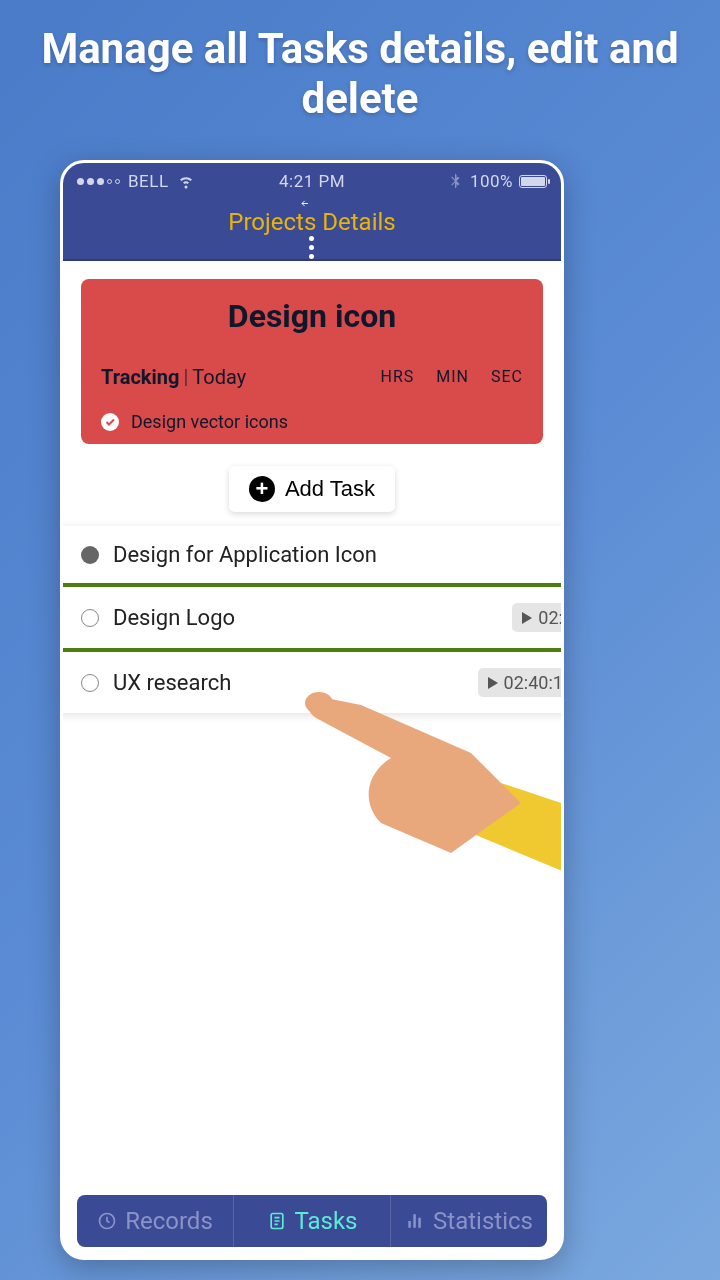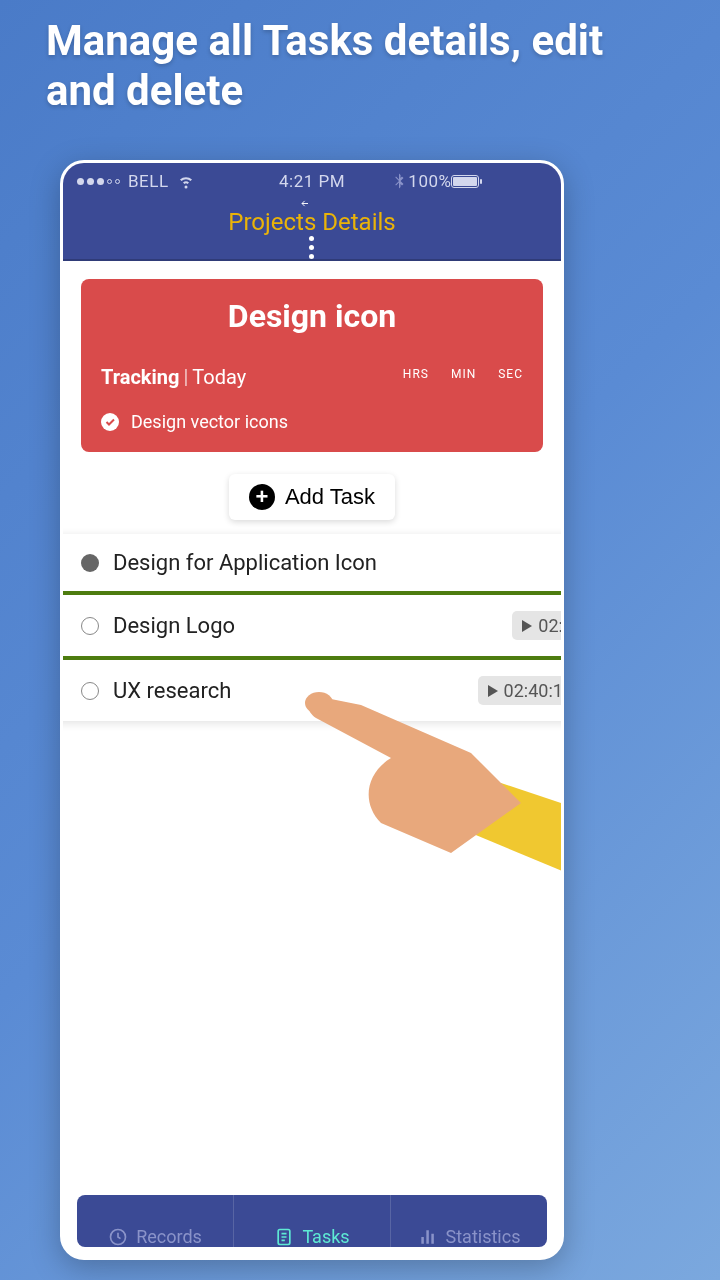--- a/index.html
+++ b/index.html
@@ -3,70 +3,69 @@
 <meta charset="utf-8">
 <style>
   * { box-sizing: border-box; margin: 0; padding: 0; }
   body {
     font-family: -apple-system, BlinkMacSystemFont, "Segoe UI", Roboto, sans-serif;
     width: 720px; height: 1280px;
     background: linear-gradient(135deg, #4a7bc8 0%, #5a8bd4 50%, #7ba8de 100%);
     overflow: hidden;
   }
   .promo-title {
-    color: #fff; font-weight: 700;
-    font-size: 42px; padding: 16px 40px 0; line-height: 1.2;
+    color: #fff; text-align: center; font-weight: 700;
+    font-size: 42px; padding: 24px 40px 0; line-height: 1.2;
     text-shadow: 0 2px 4px rgba(0,0,0,0.2);
-    margin-left: 6px;
   }
   .phone {
     position: absolute; left: 60px; top: 160px;
     width: 504px; height: 1100px;
     background: #fff; border-radius: 24px;
     overflow: hidden; border: 3px solid #fff;
     box-shadow: 0 8px 30px rgba(0,0,0,0.25);
   }
   .status-bar {
     height: 36px; background: #3b4a95; color: #d3d7ed;
     display: flex; align-items: center; padding: 0 14px;
     font-size: 17px; letter-spacing: 0.5px;
   }
   .status-left { flex: 1; display: flex; align-items: center; gap: 8px; }
   .dots { display: flex; gap: 3px; align-items: center; }
   .dot { width: 7px; height: 7px; border-radius: 50%; background: #d3d7ed; }
   .dot.empty { background: transparent; border: 1px solid #d3d7ed; width: 5px; height: 5px; }
   .wifi-icon, .bt-icon { width: 18px; height: 18px; }
   .status-center { flex: 1; text-align: center; }
-  .status-right { flex: 1; display: flex; justify-content: flex-start; align-items: center; }
+  .status-right { flex: 1; display: flex; justify-content: flex-end; align-items: center; gap: 6px; }
   .battery { width: 28px; height: 13px; border: 1.5px solid #d3d7ed; border-radius: 3px; position: relative; }
   .battery::after { content: ""; position: absolute; right: -4px; top: 3px; width: 2px; height: 5px; background: #d3d7ed; border-radius: 1px;}
   .battery::before { content: ""; position: absolute; left: 1px; top: 1px; bottom: 1px; right: 1px; background: #d3d7ed; border-radius: 1px;}
   .app-bar {
     height: 62px; background: #3b4a95; color: #eab308;
     display: flex; align-items: center; padding: 0 18px;
     border-bottom: 2px solid #2f3b78;
     flex-direction: column;
   }
   .back-arrow { width: 26px; height: 26px; margin-right: 14px; }
   .app-title { font-size: 24px; font-weight: 400; flex: 1; }
   .menu-dots { width: 6px; display: flex; flex-direction: column; gap: 4px; padding-right: 2px;}
   .menu-dots span { width: 5px; height: 5px; border-radius: 50%; background: #fff; }
   .content { background: #fff; height: calc(100% - 36px - 62px - 60px); overflow: hidden; }
   .card {
-    margin: 18px; background: #d94b4b; color: #ffffff;
-    border-radius: 8px; padding: 18px 20px 20px;
+    margin: 18px; background: #d94b4b; color: #0f172a;
+    border-radius: 8px; padding: 18px 20px 12px;
   }
   .card-title { font-size: 32px; font-weight: 700; text-align: center; margin-bottom: 30px; }
   .card-row { display: flex; justify-content: space-between; align-items: flex-start; }
   .track-left { font-size: 20px; }
   .track-left b { font-weight: 700; }
   .sep { opacity: 0.7; margin: 0 4px; }
   .timer { text-align: right; }
   .timer-digits { font-size: 30px; font-weight: 800; letter-spacing: 1px; }
-  .timer-labels { display: flex; justify-content: flex-end; gap: 22px; font-size: 12px; margin-top: 2px; letter-spacing: 1px;}
+  .timer-labels { display: flex; justify-content: flex-end; gap: 22px; font-size: 16px; margin-top: 2px; letter-spacing: 1px;}
   .card-sub { margin-top: 22px; display: flex; align-items: center; gap: 12px; font-size: 18px; }
   .check-circle { width: 18px; height: 18px; border-radius: 50%; background: #fff; display: flex; align-items: center; justify-content: center;}
   .check-circle svg { width: 12px; height: 12px; }
   .add-task-wrap { display: flex; justify-content: center; padding: 4px 0 14px; position: relative;}
   .add-task {
     background: #fff; border: none; padding: 10px 20px;
     border-radius: 6px; font-size: 22px; font-weight: 500;
     display: flex; align-items: center; gap: 10px;
     box-shadow: 0 2px 6px rgba(0,0,0,0.15); cursor: pointer;
   }
@@ -93,22 +92,22 @@
   .hand {
     position: absolute; top: 490px; right: -30px;
     width: 320px; height: 260px; z-index: 5;
   }
   .bottom-nav {
     position: absolute; bottom: 10px; left: 14px; right: 14px;
     height: 52px; background: #3b4a95; border-radius: 8px;
     display: flex;
   }
   .nav-item {
-    flex: 1; display: flex; align-items: flex-end; justify-content: center;
-    gap: 8px; color: #8a93c9; font-size: 18px;
+    flex: 1; display: flex; align-items: center; justify-content: center;
+    gap: 8px; color: #8a93c9; font-size: 24px;
     border-right: 1px solid rgba(255,255,255,0.15);
   }
   .nav-item:last-child { border-right: none; }
   .nav-item.active { color: #5eead4; }
   .nav-icon { width: 20px; height: 20px; }
 </style>
 </head>
 <body>
 
 <div class="promo-title">Manage all Tasks details, edit and delete</div>

